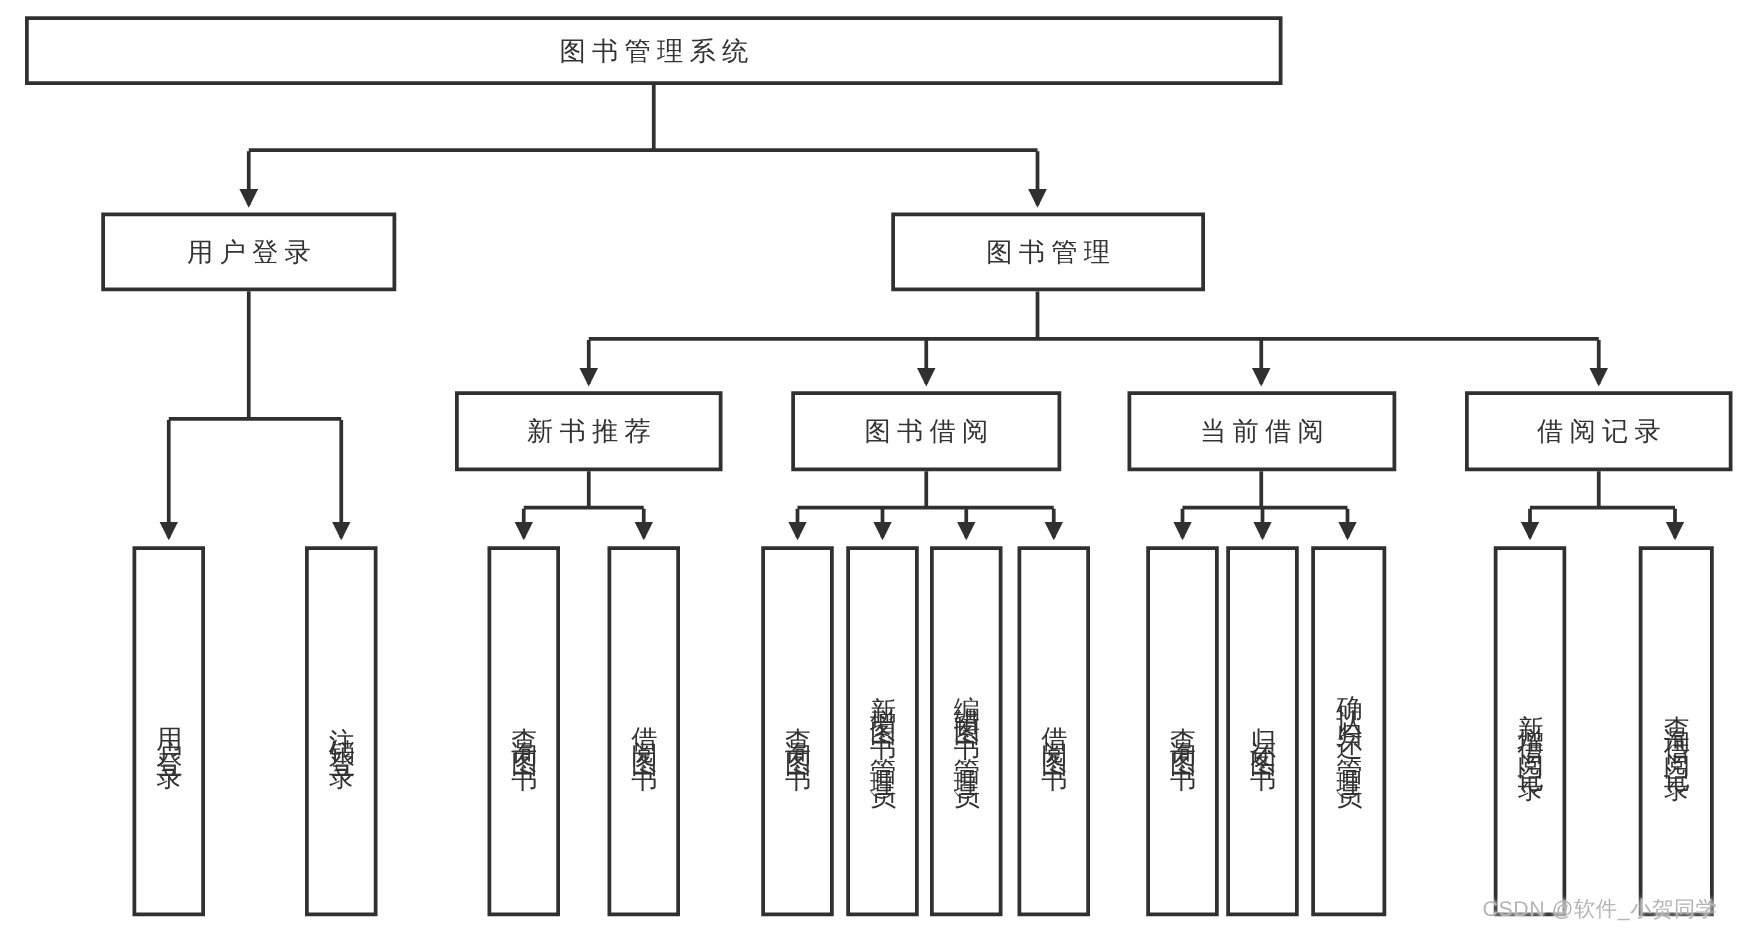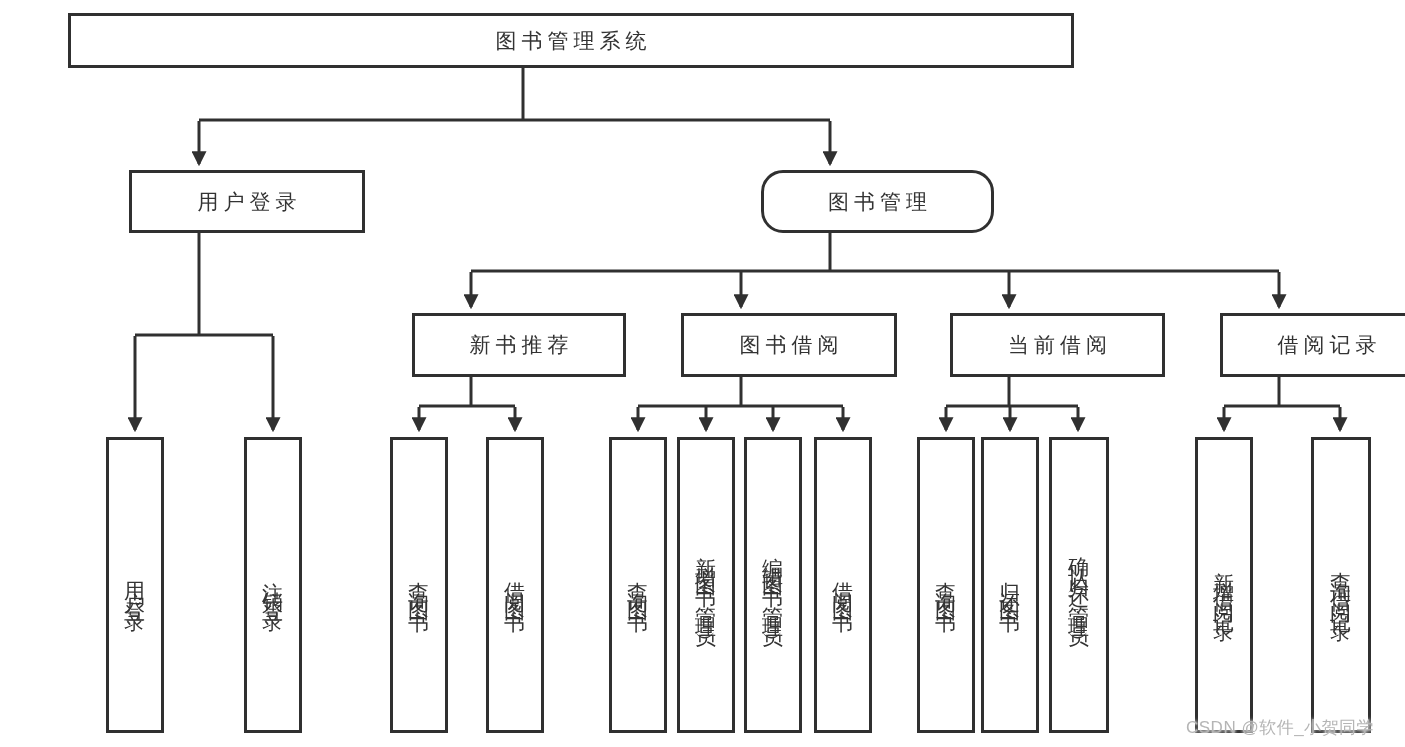--- a/index.html
+++ b/index.html
@@ -26,21 +26,20 @@
     display: flex;
     align-items: center;
     justify-content: center;
     z-index: 2;
   }
   .h-node {
     font-size: 21px;
     letter-spacing: 5px;
     text-indent: 5px; 
     white-space: nowrap;
-    margin-left: 48px;
   }
   .root-node  { left: 20px;  top: 13px;  width: 1006px; height: 55px; }
   .l2-node    { top: 170px; height: 63px; }
   .l3-node    { top: 313px; height: 64px; }
   .v-node {
     top: 437px;
     height: 296px;
     width: 58px;
     writing-mode: vertical-rl;
     text-orientation: mixed;
@@ -111,21 +110,21 @@
       <path d="M1279,376 V406"></path>
       <path d="M1224,406 H1340"></path>
       <path d="M1224,407 V430" marker-end="url(#arrow)"></path>
       <path d="M1340,407 V430" marker-end="url(#arrow)"></path>
     </g>
   </svg>
 
   <div class="node h-node root-node">图书管理系统</div>
 
   <div class="node h-node l2-node" style="left:81px; width:236px;">用户登录</div>
-  <div class="node h-node l2-node" style="left:713px; width:233px;border-radius:22px;">图书管理</div>
+  <div class="node h-node l2-node" style="left:713px; width:251px;">图书管理</div>
 
   <div class="node h-node l3-node" style="left:633px; width:216px;">图书借阅</div>
   <div class="node h-node l3-node" style="left:364px; width:214px;">新书推荐</div>
   <div class="node h-node l3-node" style="left:1172px; width:214px;">借阅记录</div>
   <div class="node h-node l3-node" style="left:902px; width:215px;">当前借阅</div>
 
   <div class="node v-node" style="left:106px;">用户登录</div>
   <div class="node v-node" style="left:244px;">注销登录</div>
 
   <div class="node v-node" style="left:390px;">查询图书</div>

